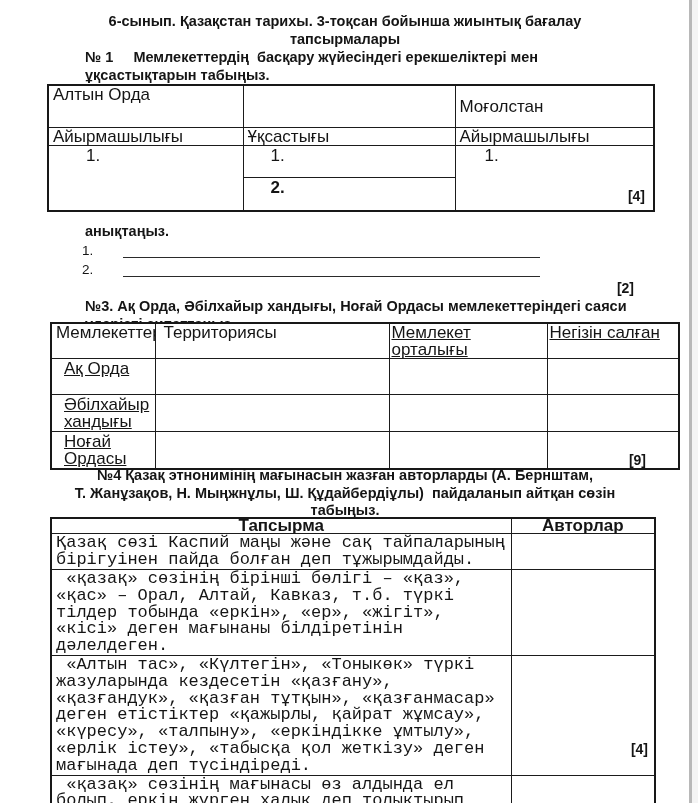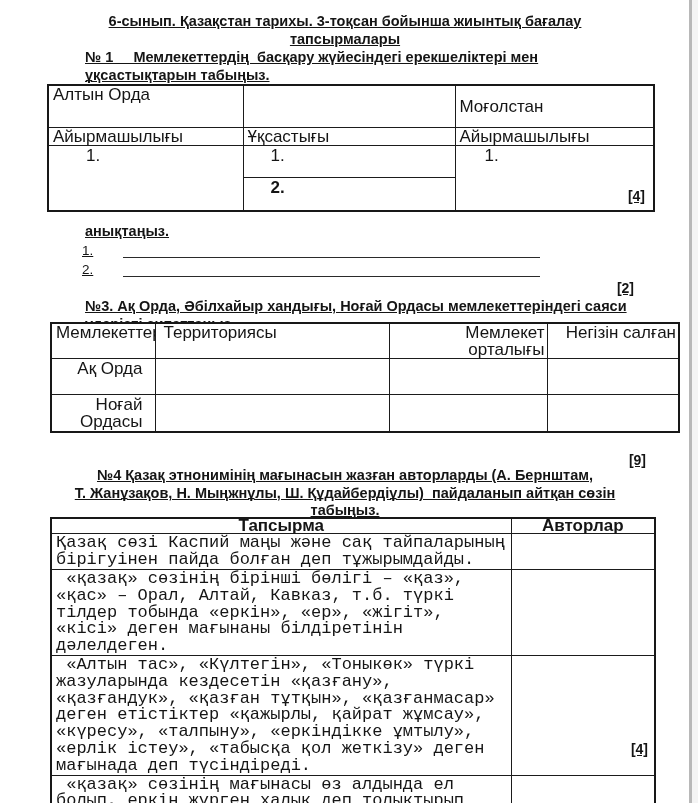--- a/index.html
+++ b/index.html
@@ -1,33 +1,33 @@
 <!DOCTYPE html>
 <html><head>
 <meta charset="utf-8">
 <style>
   html,body{margin:0;padding:0;background:#ffffff;}
   .page{
     position:relative;width:698px;height:803px;background:#ffffff;
     font-family:"Liberation Sans","DejaVu Sans",sans-serif;color:#151515;
     overflow:hidden;
   }
-  .abs{position:absolute;text-decoration:underline;}
+  .abs{position:absolute;}
   .h{font-weight:bold;font-size:14.5px;line-height:18px;white-space:pre-wrap;}
   .center{text-align:center;}
   .score{font-weight:bold;font-size:14px;text-align:right;}
   .num{font-size:13.5px;}
   .blank-line{height:0;border-top:1.5px solid #2a2a2a;}
   table{border-collapse:collapse;position:absolute;table-layout:fixed;background:#fff;}
   td{
     border:1px solid #1b1b1b;font-size:17px;font-weight:normal;
     vertical-align:top;padding:1px 4px;overflow:hidden;line-height:17px;
   }
   .t{border:2px solid #181818;}
-  .c{text-align:right;}
+  .c{text-align:left;text-decoration:underline;}
   .th4{font-weight:bold;text-align:center;line-height:14px;padding:0 2px;}
   .body4{line-height:16.8px;white-space:pre-wrap;padding:1px 4px 0 4px;font-family:Liberation Mono, monospace;}
   .edge-dark{position:absolute;left:689px;top:0;width:3px;height:803px;background:#b8b8b8;}
   .edge-light{position:absolute;left:692px;top:0;width:6px;height:803px;background:#f4f4f4;}
 </style>
 </head>
 <body>
 
 <div class="page">
 
@@ -92,20 +92,26 @@
       <td style="padding:0 8px">Территориясы</td>
       <td class="c" style="padding:0 2px">Мемлекет орталығы</td>
       <td class="c" style="padding:0 2px">Негізін салған</td>
     </tr>
     <tr style="height:36px">
       <td class="c" style="padding:1px 12px">Ақ Орда</td>
       <td></td>
       <td></td>
       <td></td>
     </tr>
+    <tr style="height:35px">
+      <td class="c" style="padding:1px 12px">Әбілхайыр хандығы</td>
+      <td></td>
+      <td></td>
+      <td></td>
+    </tr>
     <tr style="height:36px">
       <td class="c" style="padding:1px 12px">Ноғай Ордасы</td>
       <td></td>
       <td></td>
       <td></td>
     </tr>
   </tbody>
     </table>
 
   <div class="abs score" style="top:452px;left:0;width:646px">[9]</div>

